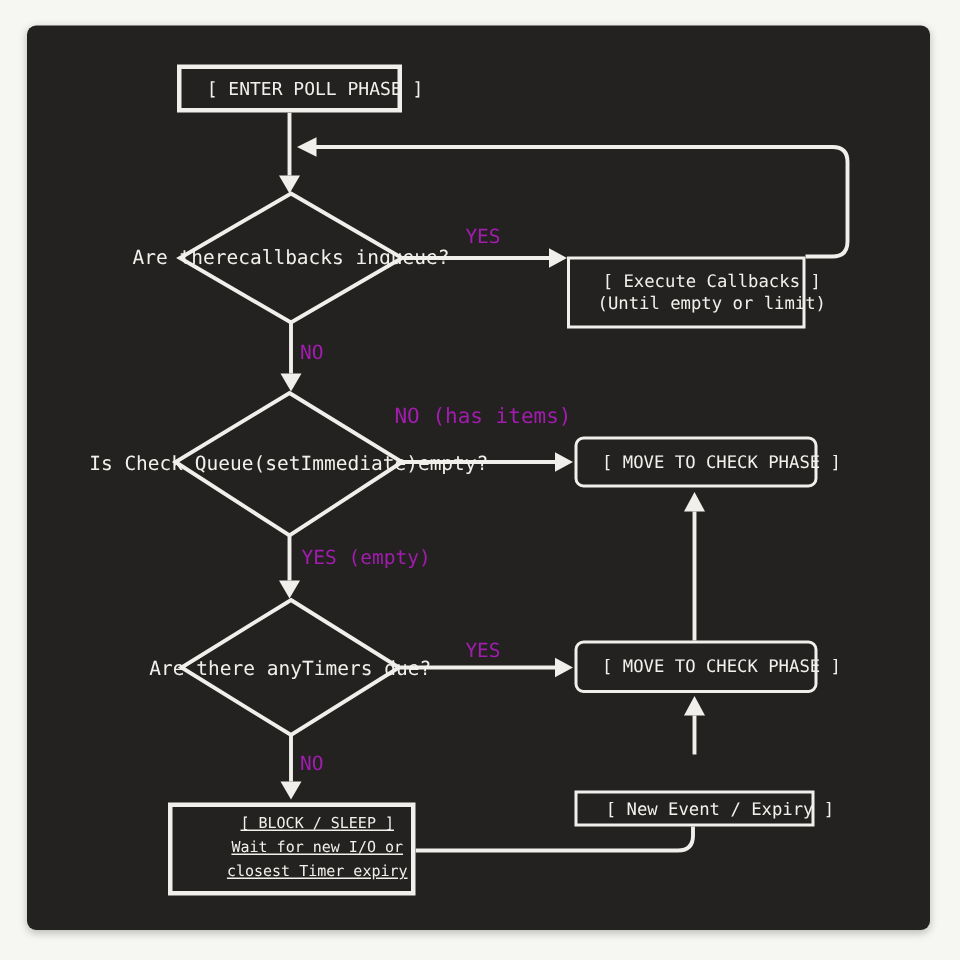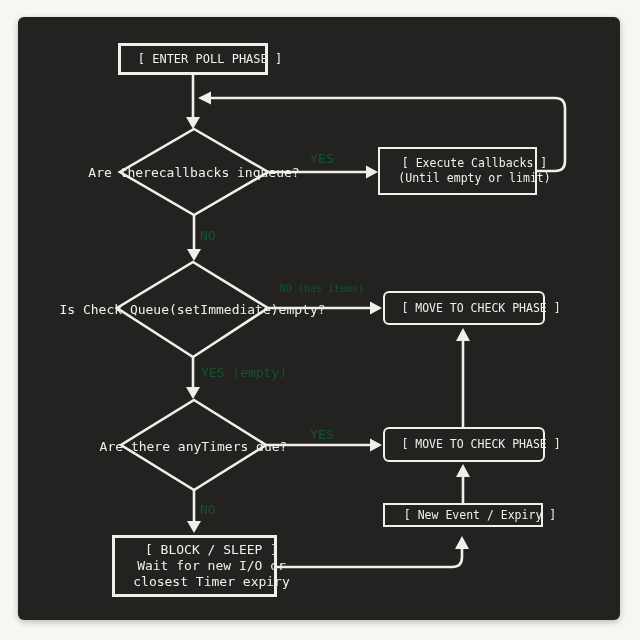--- a/index.html
+++ b/index.html
@@ -18,34 +18,34 @@
   svg.wires{position:absolute;left:0;top:0;width:640px;height:640px;}
   .node{
     position:absolute;display:flex;flex-direction:column;
     align-items:center;justify-content:center;
     color:#f2f0ec;text-align:center;white-space:nowrap;
     border:3px solid #f1efeb;box-sizing:border-box;
     background:#232220;
     padding-left:34px;
   }
   .node.rounded{border-radius:6px;border-width:2.5px;}
-  .node.thin{border-width:2.5px;}
+  .node.thin{border-width:2.5px;margin-top:24px;}
   .diamond-text{
     position:absolute;display:flex;flex-direction:row;
     align-items:center;justify-content:center;
     color:#f2f0ec;text-align:center;white-space:nowrap;
     font-size:13px;line-height:17px;
   }
   .edge-label{
-    position:absolute;color:#14532d;font-size:13px;white-space:nowrap;
+    position:absolute;color:#a21caf;font-size:13px;white-space:nowrap;
   }
   .edge-label.center{text-align:center;}
   .fs12{font-size:12px;line-height:15px;}
   .fs115{font-size:11.5px;line-height:15px;}
-  .fs125{font-size:13px;line-height:16px;}
+  .fs125{font-size:10px;line-height:16px;text-decoration:underline;}
 </style>
 </head>
 <body>
 
 <div class="stage">
   <div class="card"></div>
 
   <svg class="wires" viewBox="0 0 640 640">
     <g stroke="#f1efeb" stroke-width="2.6" fill="none">
 
@@ -131,20 +131,20 @@
 
   <div class="diamond-text" style="left:121px;top:402px;width:145px;height:88px;">
     <span>Are there any</span>
     <span>Timers due?</span>
   </div>
 
   <div class="edge-label center" style="left:297px;top:151px;width:50px;">YES</div>
 
   <div class="edge-label" style="left:200px;top:228px;">NO</div>
 
-  <div class="edge-label center" style="left:262px;top:283px;width:120px;font-size:10px;">NO (has items)</div>
+  <div class="edge-label center" style="left:262px;top:270px;width:120px;font-size:14px;">NO (has items)</div>
 
   <div class="edge-label" style="left:201px;top:365px;">YES (empty)</div>
 
   <div class="edge-label center" style="left:297px;top:427px;width:50px;">YES</div>
 
   <div class="edge-label" style="left:200px;top:502px;">NO</div>
 </div>
 
 </body></html>

